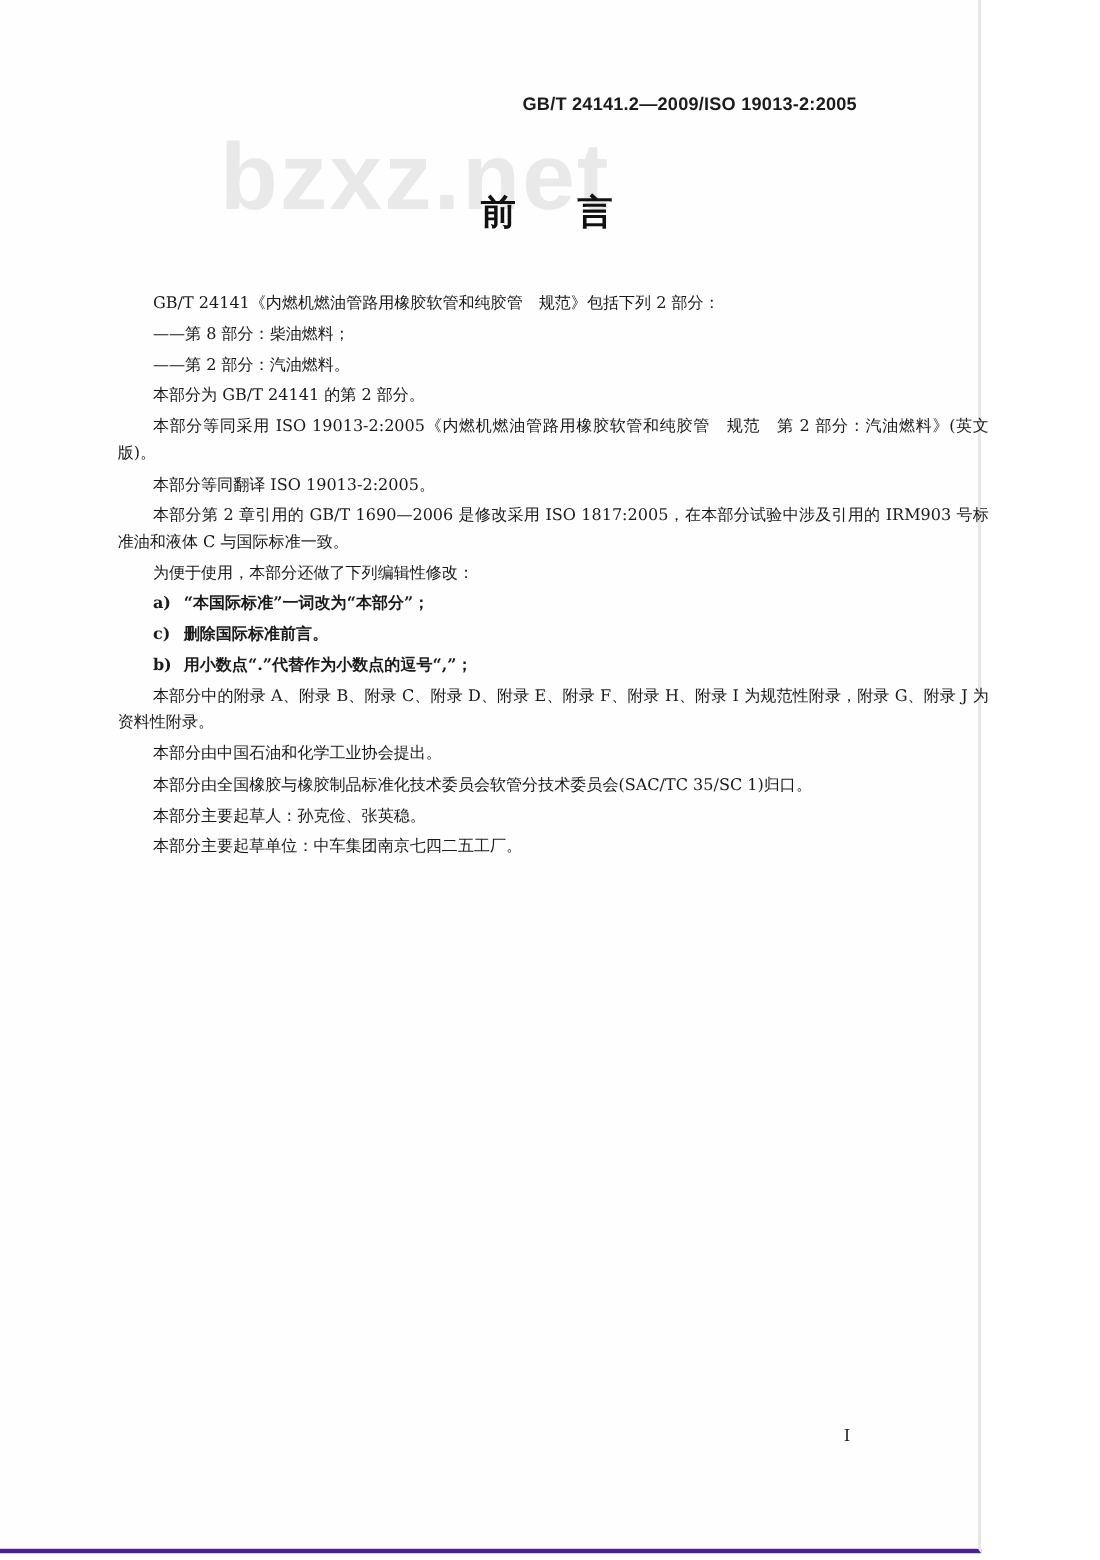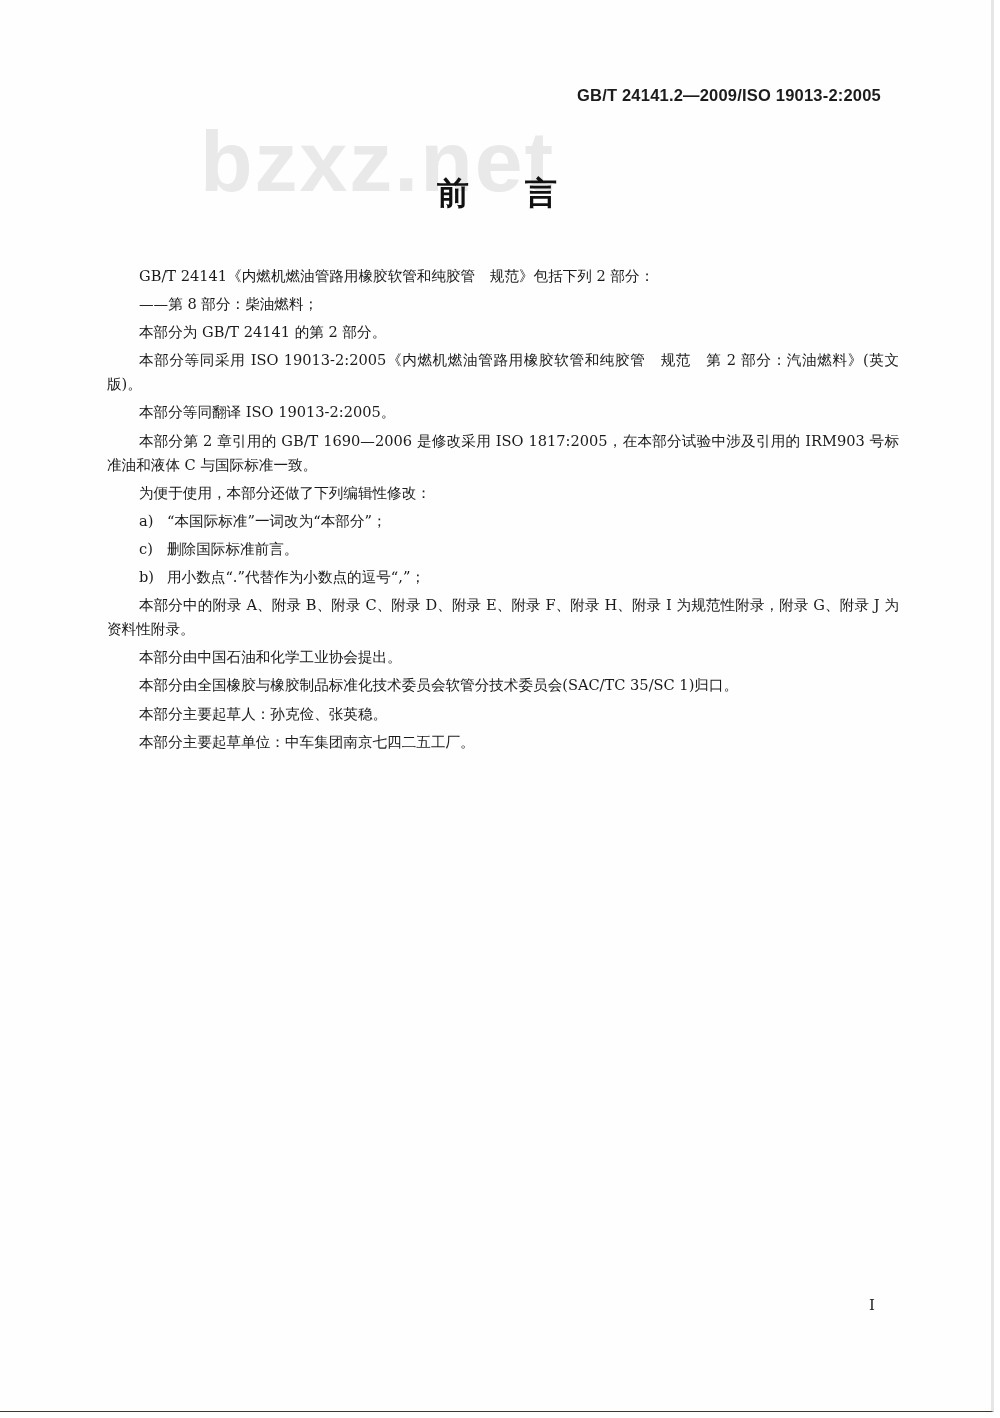--- a/index.html
+++ b/index.html
@@ -11,25 +11,25 @@
       width: 1000px;
       height: 1418px;
       position: relative;
       overflow: hidden;
       font-family: "DejaVu Serif", "Liberation Serif", serif;
       color: #1a1a1a;
     }
     .page {
       position: absolute;
       left: 0; top: 0;
-      width: 994px;
+      width: 892px;
       height: 1412px;
       background: #fefefe;
       border-right: 3px solid #e6e6e6;
-      border-bottom: 1px solid #4c1d95;
+      border-bottom: 4px solid #4c1d95;
       box-sizing: border-box;
     }
     .header-code {
       position: absolute;
       top: 86px;
       right: 110px;
       font-family: "Liberation Sans", "DejaVu Sans", sans-serif;
       font-size: 16.5px;
       font-weight: bold;
       letter-spacing: 0.2px;
@@ -76,20 +76,21 @@
       padding: 0;
       text-indent: 32px;
       text-align: justify;
       white-space: normal;
     }
     .body-text p.dash {
       text-indent: 32px;
     }
     .body-text p.list {
       text-indent: 32px;
+      font-weight: bold;
     }
     .body-text p.list .marker {
       display: inline-block;
       width: 28px;
       text-indent: 0;
     }
     .body-text p.wrap {
       text-indent: 32px;
     }
     .page-number {
@@ -109,20 +110,21 @@
 
   <div class="watermark">bzxz.net</div>
 
   <div class="doc-title">
     <span>前</span><span class="gap"></span><span>言</span>
   </div>
 
   <div class="body-text">
     <p>GB/T 24141《内燃机燃油管路用橡胶软管和纯胶管　规范》包括下列 2 部分：</p>
     <p class="dash">——第 8 部分：柴油燃料；</p>
+    <p class="dash">——第 2 部分：汽油燃料。</p>
     <p>本部分为 GB/T 24141 的第 2 部分。</p>
     <p class="wrap">本部分等同采用 ISO 19013-2:2005《内燃机燃油管路用橡胶软管和纯胶管　规范　第 2 部分：汽油燃料》(英文版)。</p>
     <p>本部分等同翻译 ISO 19013-2:2005。</p>
     <p class="wrap">本部分第 2 章引用的 GB/T 1690—2006 是修改采用 ISO 1817:2005，在本部分试验中涉及引用的 IRM903 号标准油和液体 C 与国际标准一致。</p>
     <p>为便于使用，本部分还做了下列编辑性修改：</p>
     <p class="list"><span class="marker">a)</span><span>“本国际标准”一词改为“本部分”；</span></p>
     <p class="list"><span class="marker">c)</span><span>删除国际标准前言。</span></p>
     <p class="list"><span class="marker">b)</span><span>用小数点“.”代替作为小数点的逗号“,”；</span></p>
     <p class="wrap">本部分中的附录 A、附录 B、附录 C、附录 D、附录 E、附录 F、附录 H、附录 I 为规范性附录，附录 G、附录 J 为资料性附录。</p>
     <p>本部分由中国石油和化学工业协会提出。</p>

